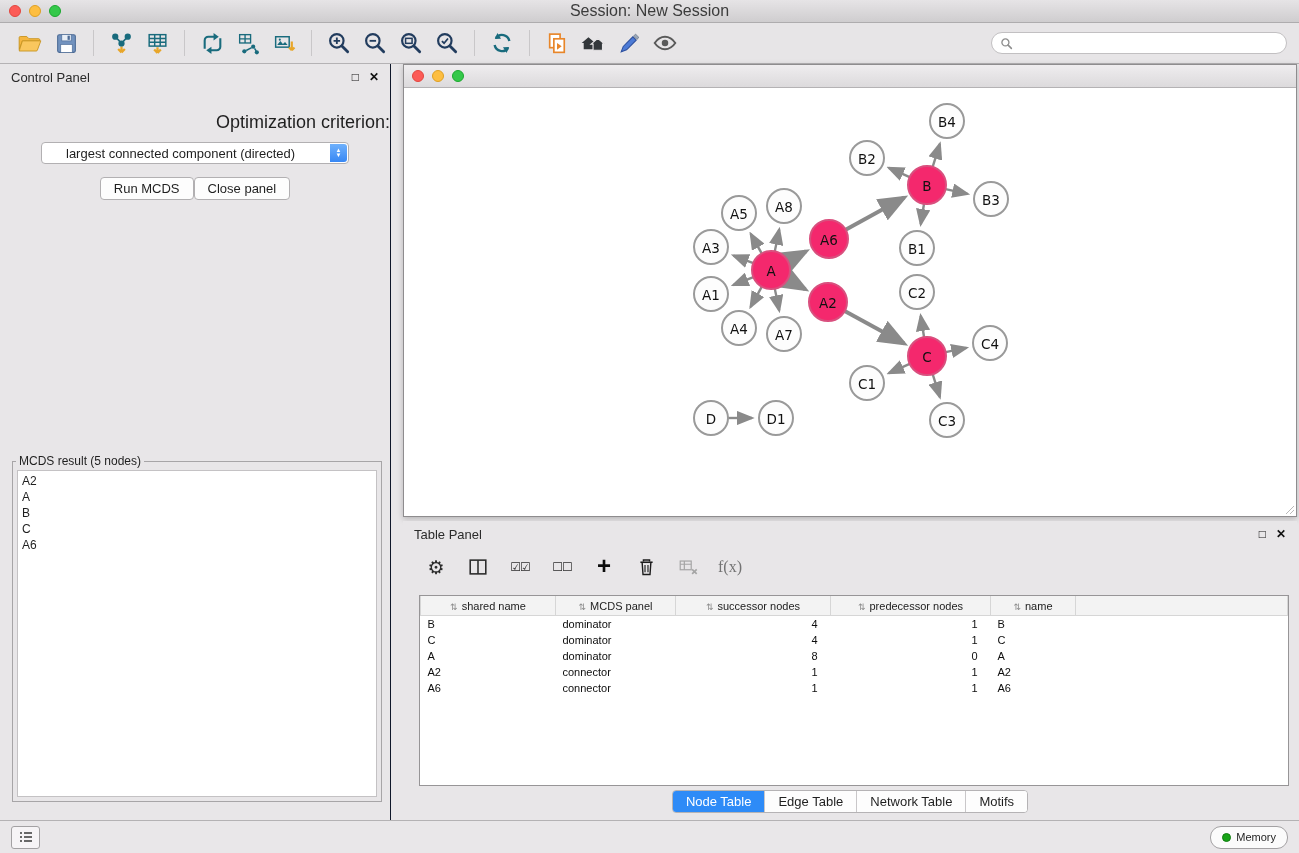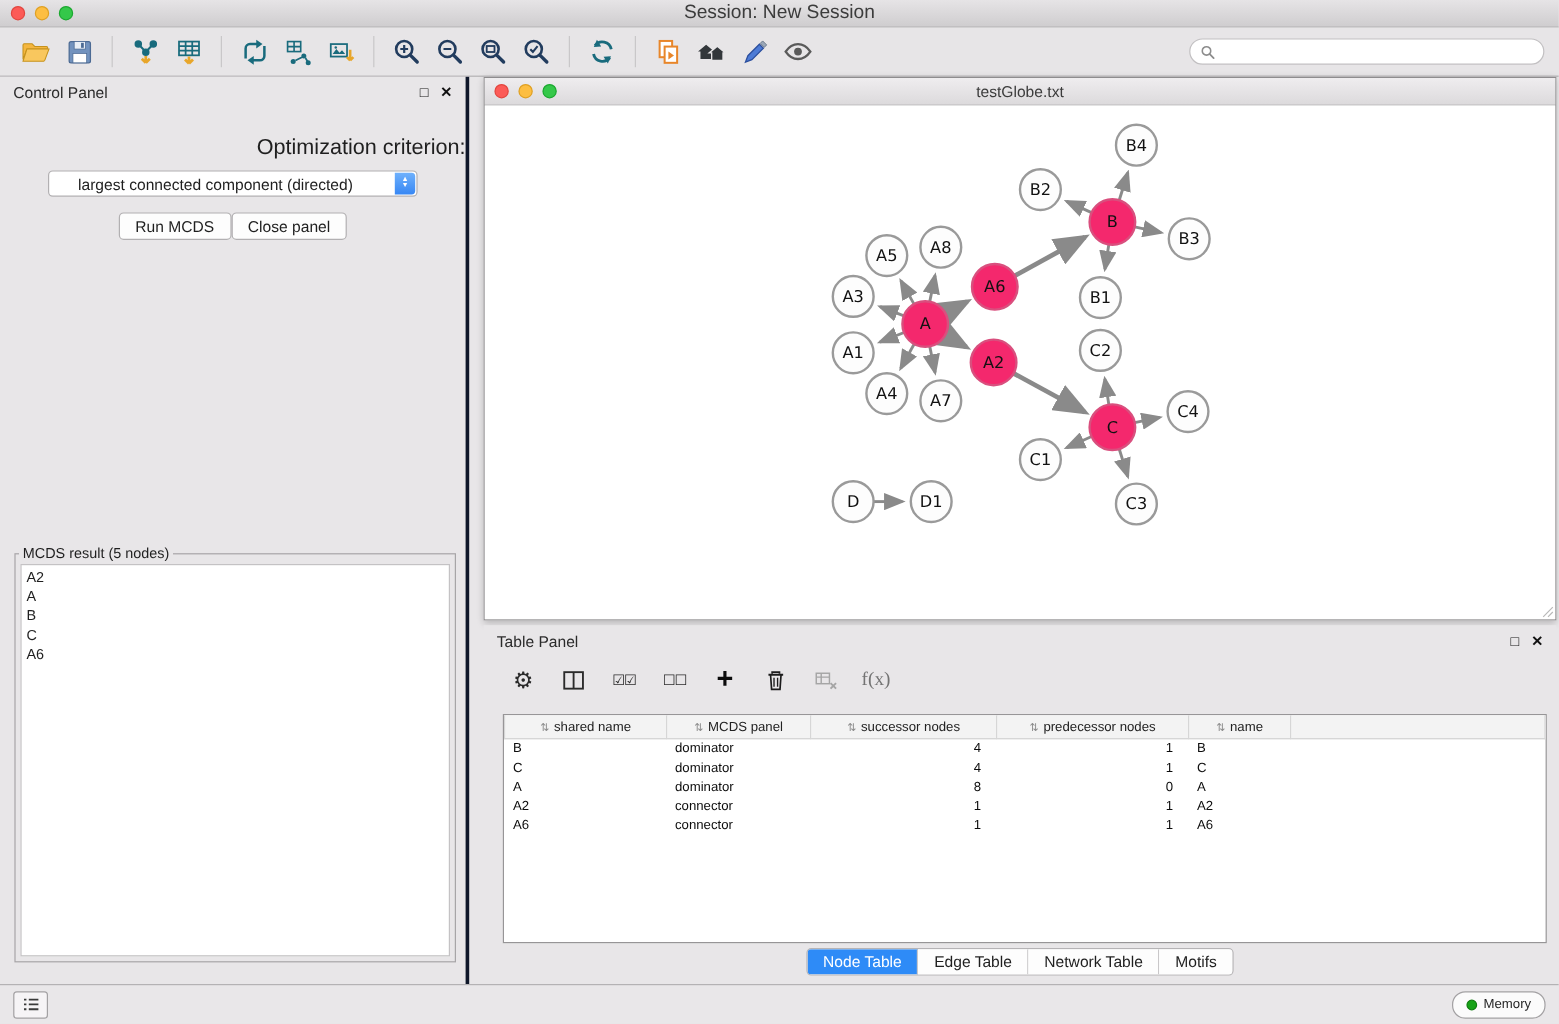--- a/index.html
+++ b/index.html
@@ -21,21 +21,21 @@
   .toolbar{position:absolute;top:23px;left:0;right:0;height:41px;background:#e7e5e7;
            border-bottom:1px solid #b4b2b4;display:flex;align-items:center;padding:0 12px;box-sizing:border-box;}
   .tbtn{width:36px;height:34px;display:flex;align-items:center;justify-content:center;border-radius:4px;}
   .tb-sep{width:1px;height:26px;background:#c9c7c9;margin:0 9px;}
   .search-wrap{margin-left:auto;width:296px;height:22px;background:#fff;border:1px solid #c2c0c2;
                border-radius:11px;display:flex;align-items:center;padding:0 8px;box-sizing:border-box;gap:4px;}
   .search-wrap input{border:none;outline:none;flex:1;font-size:12px;font-family:"Liberation Sans",sans-serif;background:transparent;}
 
   
   .control-panel{position:absolute;top:64px;left:0;width:391px;bottom:33px;background:#e8e6e8;
-                 border-right:3px solid #0f172a;box-sizing:border-box;}
+                 border-right:1px solid #0f172a;box-sizing:border-box;}
   .panel-header{height:26px;display:flex;align-items:center;padding:0 11px;font-size:13px;color:#2b2b2b;}
   .panel-header .sp{flex:1;}
   .win-ic{font-size:12px;color:#111;margin-left:10px;font-weight:bold;line-height:1;}
   .seg-row{display:flex;justify-content:center;margin-top:4px;}
   .seg{display:flex;border:1px solid #b5b3b5;border-radius:4px;overflow:hidden;background:#fdfdfd;}
   .seg-btn{padding:3px 13px;font-size:13px;color:#1f1f1f;background:#fdfdfd;border-right:1px solid #c9c7c9;white-space:nowrap;}
   .seg-btn:last-child{border-right:none;}
   .seg-btn.active{background:#2e8bf7;color:#fff;}
   .opt-label{text-align:right;margin-top:22px;font-size:18px;}
   .dropdown{margin:9px auto 0;width:308px;height:22px;background:#fff;border:1px solid #b2b0b2;border-radius:4px;
@@ -272,21 +272,20 @@
   </fieldset>
 </div>
 
 <div class="net-window">
   <div class="net-titlebar">
     <div class="lights">
       <span class="light red"></span>
       <span class="light yellow"></span>
       <span class="light green"></span>
     </div>
-    <div class="net-title">testGlobe.txt</div>
   </div>
   <div class="net-canvas">
     <svg id="graph-svg" viewBox="0 0 892 428">
       <defs>
         <marker id="arrow" viewBox="0 0 10 8" refX="8.5" refY="4" markerWidth="7.5" markerHeight="6" orient="auto-start-reverse">
           <path d="M0 0L10 4L0 8z" fill="#8a8a8a"></path>
         </marker>
       </defs>
       <g id="edges-layer">
           <line x1="349.35894287318007" y1="189.05642285072798" x2="329.2834405812462" y2="197.08662376750152" stroke="#8a8a8a" stroke-width="2.4" marker-end="url(#arrow)"></line>

